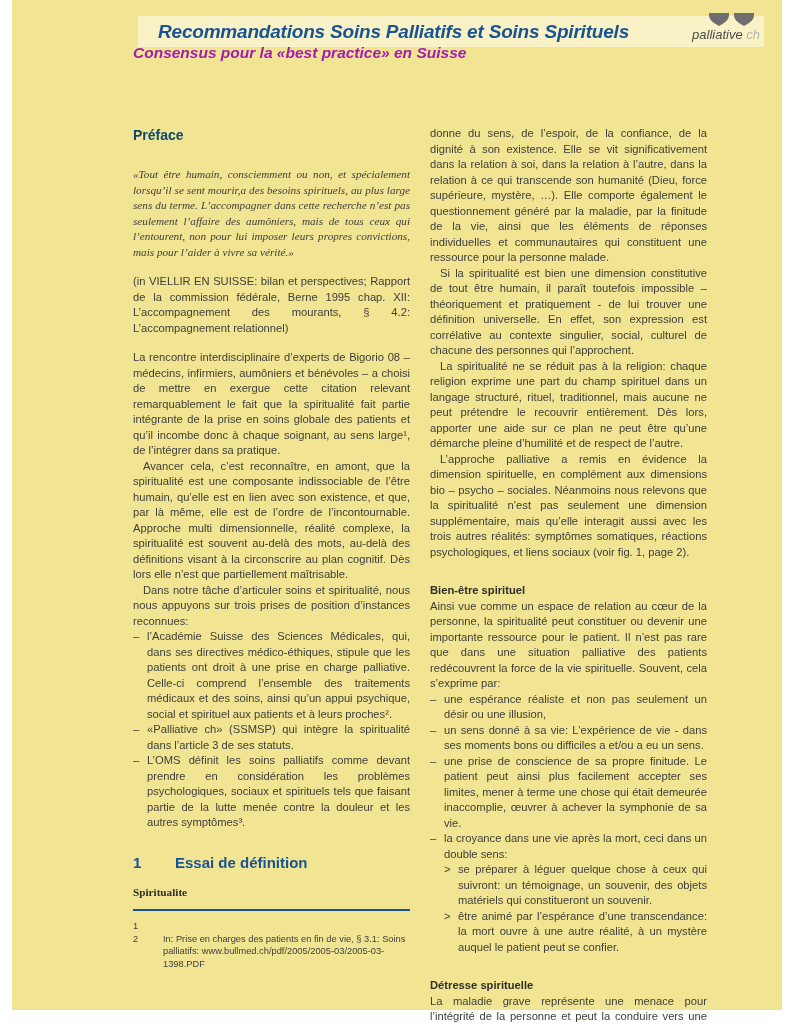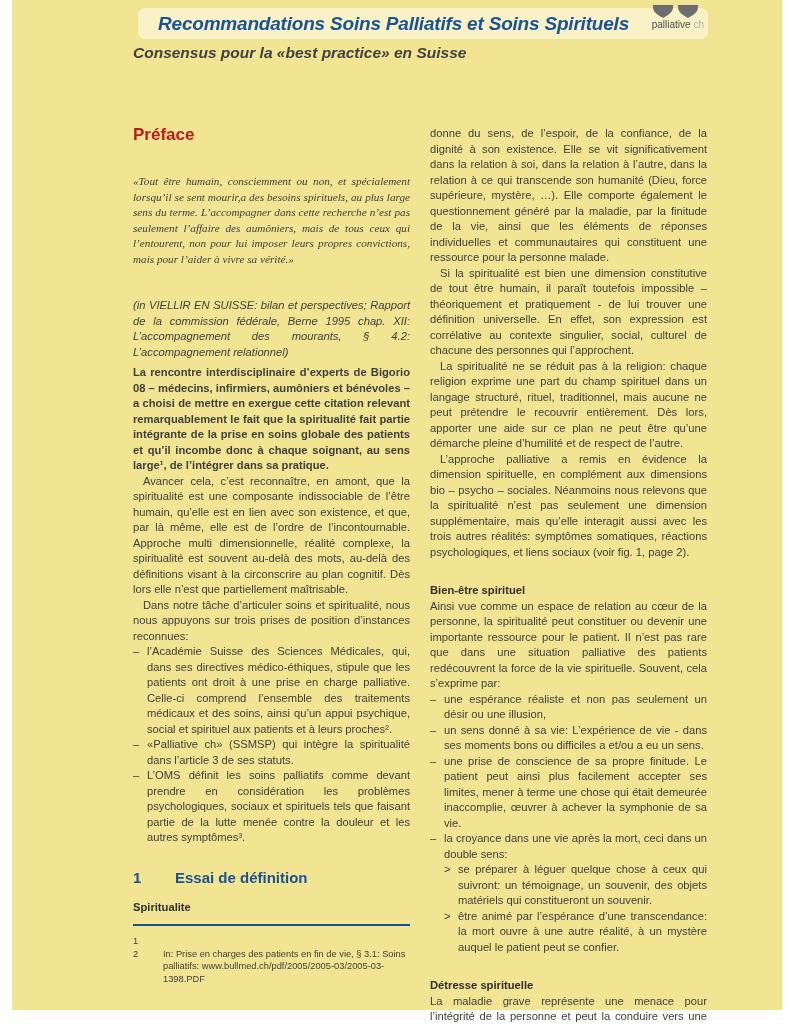--- a/index.html
+++ b/index.html
@@ -6,71 +6,70 @@
   body{
     width:791px;height:1024px;background:#ffffff;position:relative;
     font-family:"Liberation Sans", sans-serif;overflow:hidden;
   }
   .page{
     position:absolute;left:12px;top:0;width:770px;height:1010px;
     background:#f1e493;
   }
   
   .band{
-    position:absolute;left:126px;top:8px;width:570px;height:31px;
+    position:absolute;left:126px;top:16px;width:626px;height:31px;
     background:#f8f2c6;
-    border-radius:7px;
   }
   .title{
     position:absolute;left:20px;top:5px;white-space:nowrap;
     font-size:19px;font-weight:bold;font-style:italic;color:#1a5394;
     letter-spacing:-0.2px;
   }
   .logo{position:absolute;right:4px;top:0;height:31px;}
   .hearts{position:absolute;right:4px;top:-3px;}
   .logo-text{
-    position:absolute;right:0;top:11px;font-size:10px;white-space:nowrap;
-    color:#4c4c4e;letter-spacing:0;
+    position:absolute;right:0;top:11px;font-size:13px;white-space:nowrap;
+    color:#4c4c4e;letter-spacing:0;font-style:italic;
   }
   .logo-text .ch{color:#b3b3ab;}
   .subtitle{
     position:absolute;left:121px;top:44px;white-space:nowrap;
-    font-size:15.5px;font-weight:bold;font-style:italic;color:#404040;
+    font-size:15.5px;font-weight:bold;font-style:italic;color:#a21caf;
   }
   
   .columns{
     position:absolute;left:121px;top:126px;width:574px;
     display:flex;gap:20px;
   }
   .col{
     width:277px;flex:none;
     font-size:11.2px;line-height:15.5px;color:#3f3e39;
     text-align:justify;
   }
   .h1{
-    font-size:17px;font-weight:bold;color:#b91c1c;
-    margin:0 0 30px 0;line-height:18px;
+    font-size:14px;font-weight:bold;color:#0c4a6e;
+    margin:0 0 23px 0;line-height:18px;
   }
   p{margin:0;}
   .quote{font-style:italic;font-family:Liberation Serif, serif;}
-  .citation{font-style:italic;margin-top:31px;}
-  .gap{margin-top:5px;font-weight:bold;}
+  .citation{margin-top:14px;}
+  .gap{margin-top:14px;}
   .indent{text-indent:10px;}
   .bullet{display:flex;}
   .bullet .marker{width:14px;flex:none;}
   .bullet .btext{flex:1;text-align:justify;}
   .sub-bullet{display:flex;margin-left:14px;}
   .sub-bullet .marker{width:14px;flex:none;}
   .section-head{
     display:flex;margin-top:22px;margin-bottom:13px;
     font-size:15px;font-weight:bold;color:#1a5394;line-height:19px;
   }
   .sec-num{width:42px;flex:none;}
   .subhead{font-weight:bold;margin-top:23px;color:#2f2e2a;}
-  .subhead.first{margin-top:0;}
+  .subhead.first{margin-top:0;font-family:Liberation Serif, serif;}
   .fn-divider{
     border-top:2px solid #1a5394;margin-top:9px;padding-top:9px;
   }
   .footnote{display:flex;font-size:9.3px;line-height:12.6px;text-align:left;}
   .fn-num{width:30px;flex:none;}
   .fn-text{flex:1;}
 </style>
 </head>
 <body>
 

